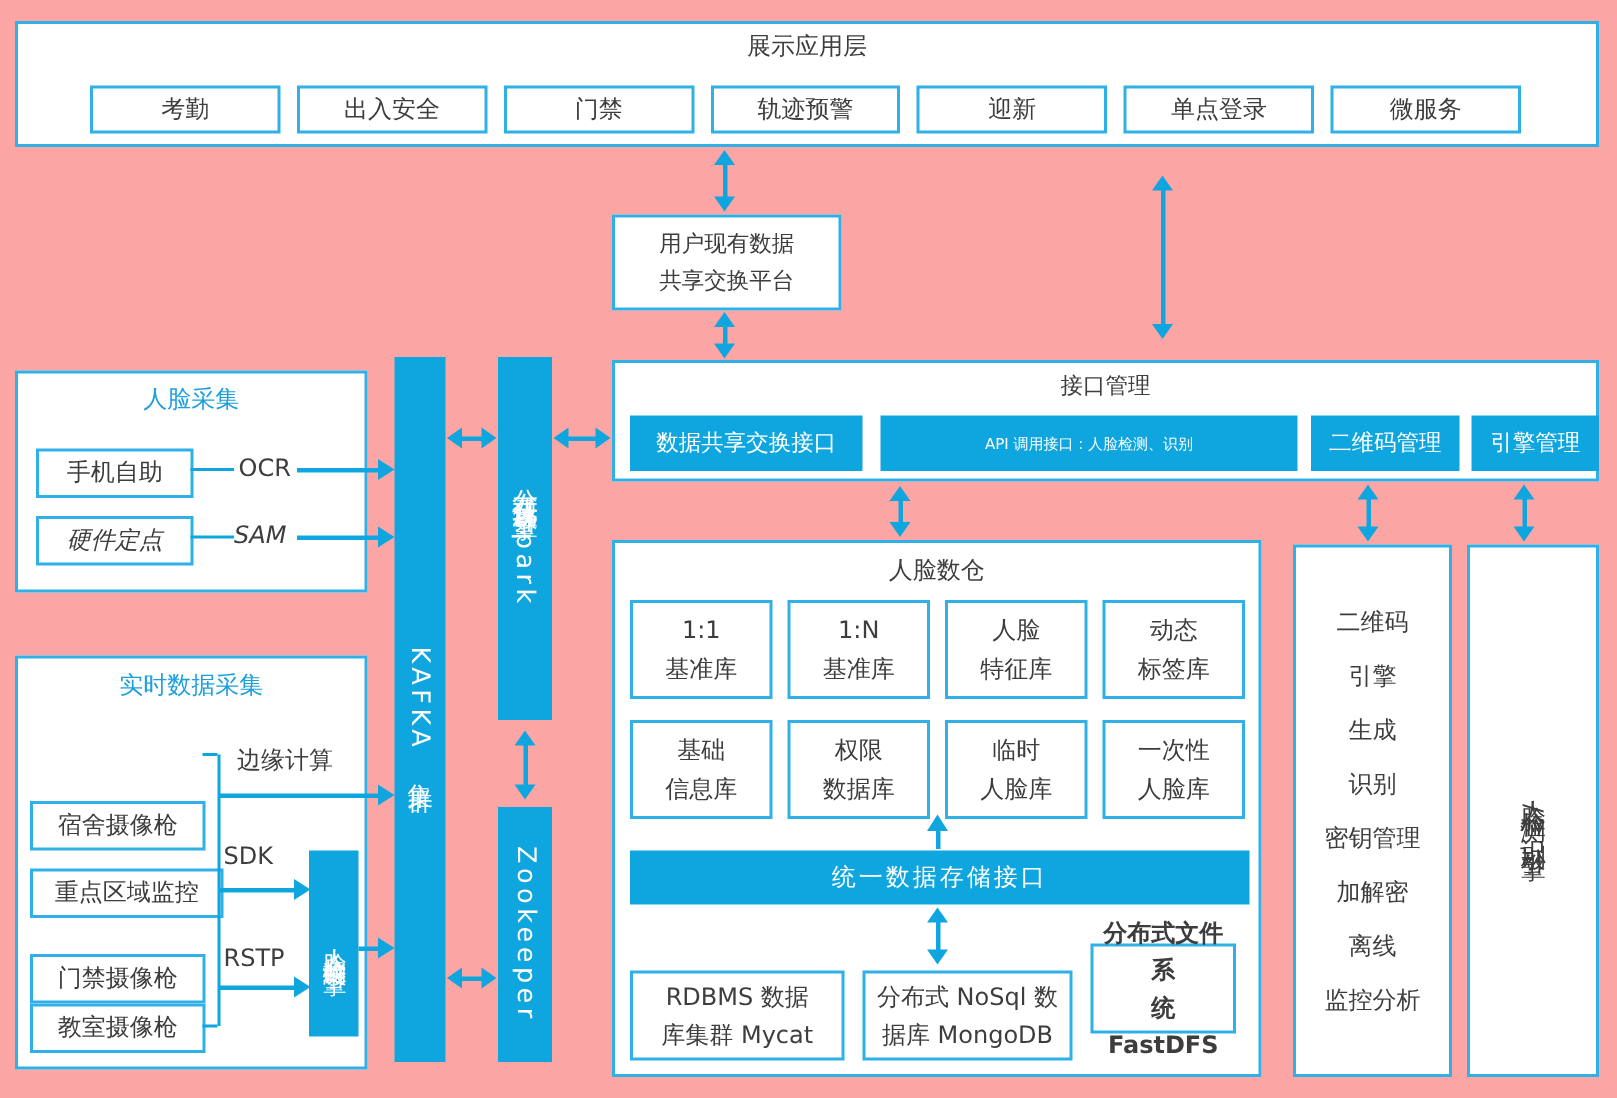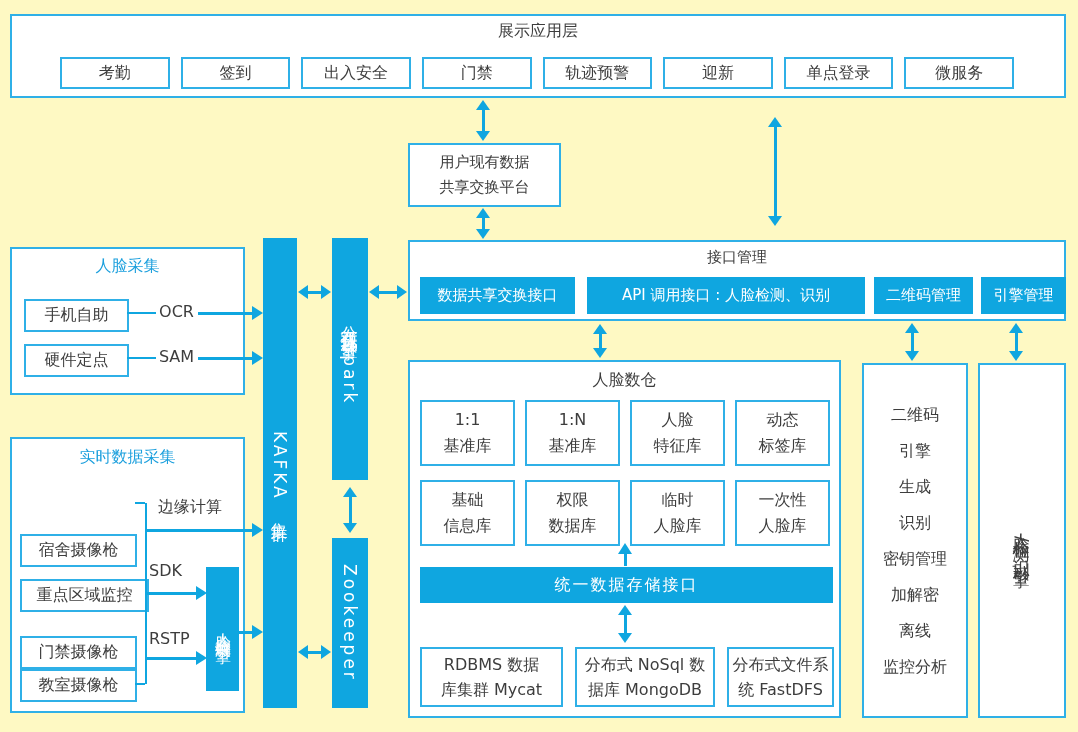--- a/index.html
+++ b/index.html
@@ -3,21 +3,21 @@
 <meta charset="utf-8">
 <style>
   :root{
     --fill:#0fa6e0;
     --border:#2fb0e7;
     --dark:#3d3d3d;
     --blue-text:#1b9fdd;
   }
   html,body{margin:0;padding:0;background:#fff;}
   body{font-family:"DejaVu Sans","Liberation Sans",sans-serif;color:var(--dark);}
-  #canvas{position:relative;width:1078px;height:732px;background:#fef9c3;overflow:hidden;}
+  #canvas{position:relative;width:1078px;height:732px;background:#fca5a5;overflow:hidden;}
 
   .obox{position:absolute;border:2px solid var(--border);background:#fff;box-sizing:border-box;}
   .ibox{position:absolute;border:2px solid var(--border);background:#fff;box-sizing:border-box;
         display:flex;flex-direction:column;align-items:center;justify-content:center;
         color:var(--dark);text-align:center;}
   .fbtn{position:absolute;background:var(--fill);color:#fff;box-sizing:border-box;
         display:flex;align-items:center;justify-content:center;text-align:center;}
   .vbar{position:absolute;background:var(--fill);color:#fff;box-sizing:border-box;
         display:flex;align-items:center;justify-content:center;}
   .vtext{writing-mode:vertical-rl;text-orientation:mixed;letter-spacing:3px;white-space:nowrap;}
@@ -51,21 +51,20 @@
 </style>
 </head>
 <body>
 
 <div id="canvas">
 
   <div class="obox" style="left:10px;top:14px;width:1056px;height:84px;">
     <div class="title-dark" style="top:5px;font-size:16px;">展示应用层</div>
     <div style="position:absolute;left:48px;right:50px;top:41px;height:32px;display:flex;gap:11px;">
       <div class="ibox" style="position:relative;flex:1;font-size:16px;">考勤</div>
-      <div class="ibox" style="position:relative;flex:1;font-size:16px;">签到</div>
       <div class="ibox" style="position:relative;flex:1;font-size:16px;">出入安全</div>
       <div class="ibox" style="position:relative;flex:1;font-size:16px;">门禁</div>
       <div class="ibox" style="position:relative;flex:1;font-size:16px;">轨迹预警</div>
       <div class="ibox" style="position:relative;flex:1;font-size:16px;">迎新</div>
       <div class="ibox" style="position:relative;flex:1;font-size:16px;">单点登录</div>
       <div class="ibox" style="position:relative;flex:1;font-size:16px;">微服务</div>
     </div>
   </div>
 
   <div class="v2" style="left:476px;top:100px;height:41px;">
@@ -79,37 +78,37 @@
     </div>
 
   <div class="ibox" style="left:408px;top:143px;width:153px;height:64px;font-size:15px;line-height:25px;">
     <div>用户现有数据</div>
     <div>共享交换平台</div>
   </div>
 
   <div class="obox" style="left:408px;top:240px;width:658px;height:81px;">
     <div class="title-dark" style="top:6px;font-size:15px;">接口管理</div>
     <div class="fbtn" style="left:10px;top:35px;width:155px;height:37px;font-size:15px;">数据共享交换接口</div>
-    <div class="fbtn" style="left:177px;top:35px;width:278px;height:37px;font-size:15px;">API 调用接口 : 人脸检测、识别</div>
+    <div class="fbtn" style="left:177px;top:35px;width:278px;height:37px;font-size:10px;">API 调用接口 : 人脸检测、识别</div>
     <div class="fbtn" style="left:464px;top:35px;width:99px;height:37px;font-size:15px;">二维码管理</div>
     <div class="fbtn" style="left:571px;top:35px;width:85px;height:37px;font-size:15px;">引擎管理</div>
   </div>
 
   <div class="obox" style="left:10px;top:247px;width:235px;height:148px;">
     <div class="title-blue" style="top:7px;font-size:16px;">人脸采集</div>
     <div class="ibox" style="left:12px;top:50px;width:105px;height:33px;font-size:16px;">手机自助</div>
-    <div class="ibox" style="left:12px;top:95px;width:105px;height:33px;font-size:16px;">硬件定点</div>
+    <div class="ibox" style="left:12px;top:95px;width:105px;height:33px;font-size:16px;font-style:italic;">硬件定点</div>
   </div>
   <div class="line-h" style="left:127px;top:312px;width:29px;"></div>
   <div class="lbl" style="left:156px;top:302px;width:41px;text-align:center;font-size:16px;">OCR</div>
   <div class="h1r" style="left:198px;top:306px;width:65px;">
       <i></i>
     </div>
   <div class="line-h" style="left:127px;top:357px;width:29px;"></div>
-  <div class="lbl" style="left:156px;top:347px;width:41px;text-align:center;font-size:16px;">SAM</div>
+  <div class="lbl" style="left:156px;top:347px;width:41px;font-size:16px;font-style:italic;">SAM</div>
   <div class="h1r" style="left:198px;top:351px;width:65px;">
       <i></i>
     </div>
 
   <div class="obox" style="left:10px;top:437px;width:235px;height:276px;">
     <div class="title-blue" style="top:8px;font-size:16px;">实时数据采集</div>
     <div class="ibox" style="left:8px;top:95px;width:117px;height:33px;font-size:16px;">宿舍摄像枪</div>
     <div class="ibox" style="left:8px;top:140px;width:129px;height:33px;font-size:16px;">重点区域监控</div>
     <div class="ibox" style="left:8px;top:197px;width:117px;height:33px;font-size:16px;">门禁摄像枪</div>
     <div class="ibox" style="left:8px;top:230px;width:117px;height:33px;font-size:16px;">教室摄像枪</div>
@@ -209,21 +208,21 @@
     <div class="fbtn" style="left:10px;top:205px;width:413px;height:36px;font-size:16px;letter-spacing:2px;">统一数据存储接口</div>
 
     <div class="ibox" style="left:10px;top:285px;width:143px;height:60px;font-size:16px;line-height:25px;">
       <div>RDBMS 数据</div>
         <div>库集群 Mycat</div>
     </div>
     <div class="ibox" style="left:165px;top:285px;width:140px;height:60px;font-size:16px;line-height:25px;">
       <div>分布式 NoSql 数</div>
         <div>据库 MongoDB</div>
     </div>
-    <div class="ibox" style="left:317px;top:285px;width:107px;height:60px;font-size:16px;line-height:25px;">
+    <div class="ibox" style="left:317px;top:267px;width:97px;height:60px;font-size:16px;line-height:25px;font-weight:bold;">
       <div>分布式文件系</div>
         <div>统 FastDFS</div>
     </div>
   </div>
   <div class="v1u" style="left:618px;top:543px;height:23px;">
       <i></i>
     </div>
   <div class="v2" style="left:618px;top:605px;height:38px;">
       <i></i>
     </div>

